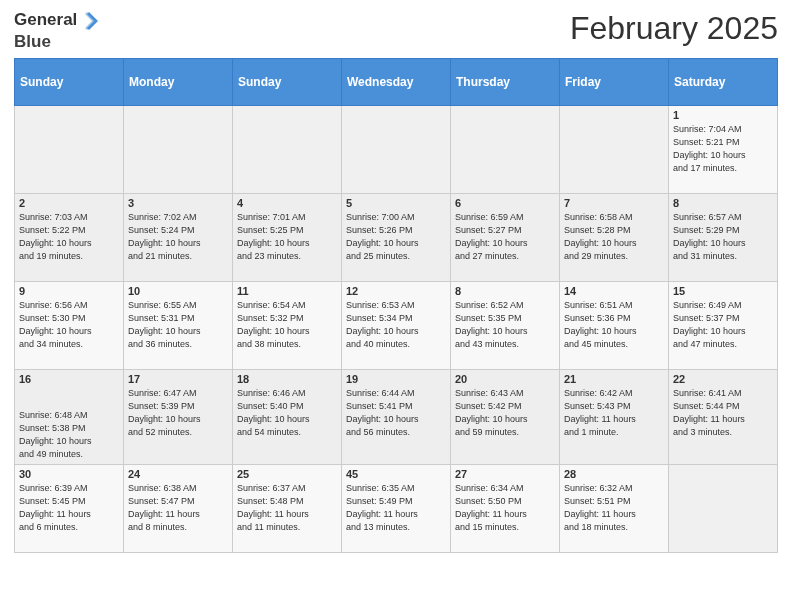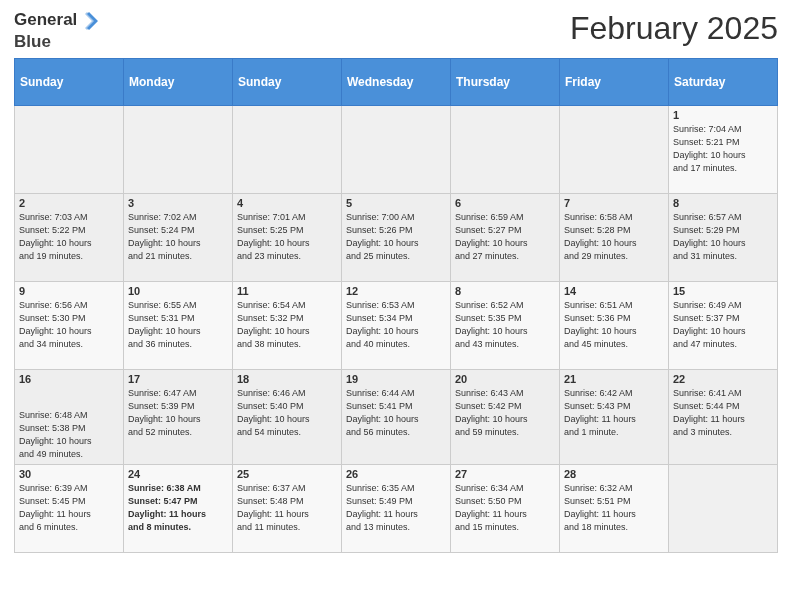--- a/index.html
+++ b/index.html
@@ -286,34 +286,34 @@
         <tr>
           <td>
             <span class="day-number">30</span>
             <div class="day-info" style="white-space: pre-line;">Sunrise: 6:39 AM
 Sunset: 5:45 PM
 Daylight: 11 hours
 and 6 minutes.</div>
           </td>
           <td>
             <span class="day-number">24</span>
-            <div class="day-info" style="white-space: pre-line; font-weight: bold;">Sunrise: 6:38 AM
+            <div class="day-info" style="white-space: pre-line;">Sunrise: 6:38 AM
 Sunset: 5:47 PM
 Daylight: 11 hours
 and 8 minutes.</div>
           </td>
           <td>
             <span class="day-number">25</span>
             <div class="day-info" style="white-space: pre-line;">Sunrise: 6:37 AM
 Sunset: 5:48 PM
 Daylight: 11 hours
 and 11 minutes.</div>
           </td>
           <td>
-            <span class="day-number">26</span>
+            <span class="day-number">45</span>
             <div class="day-info" style="white-space: pre-line;">Sunrise: 6:35 AM
 Sunset: 5:49 PM
 Daylight: 11 hours
 and 13 minutes.</div>
           </td>
           <td>
             <span class="day-number">27</span>
             <div class="day-info" style="white-space: pre-line;">Sunrise: 6:34 AM
 Sunset: 5:50 PM
 Daylight: 11 hours

